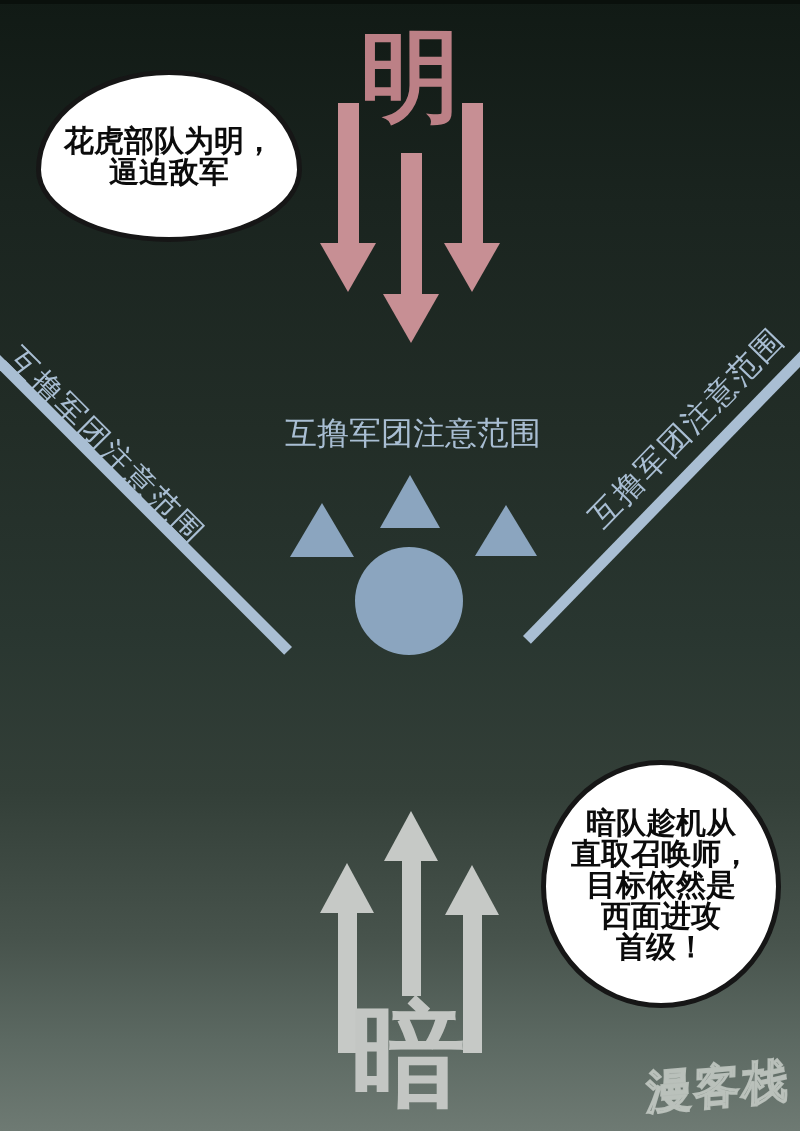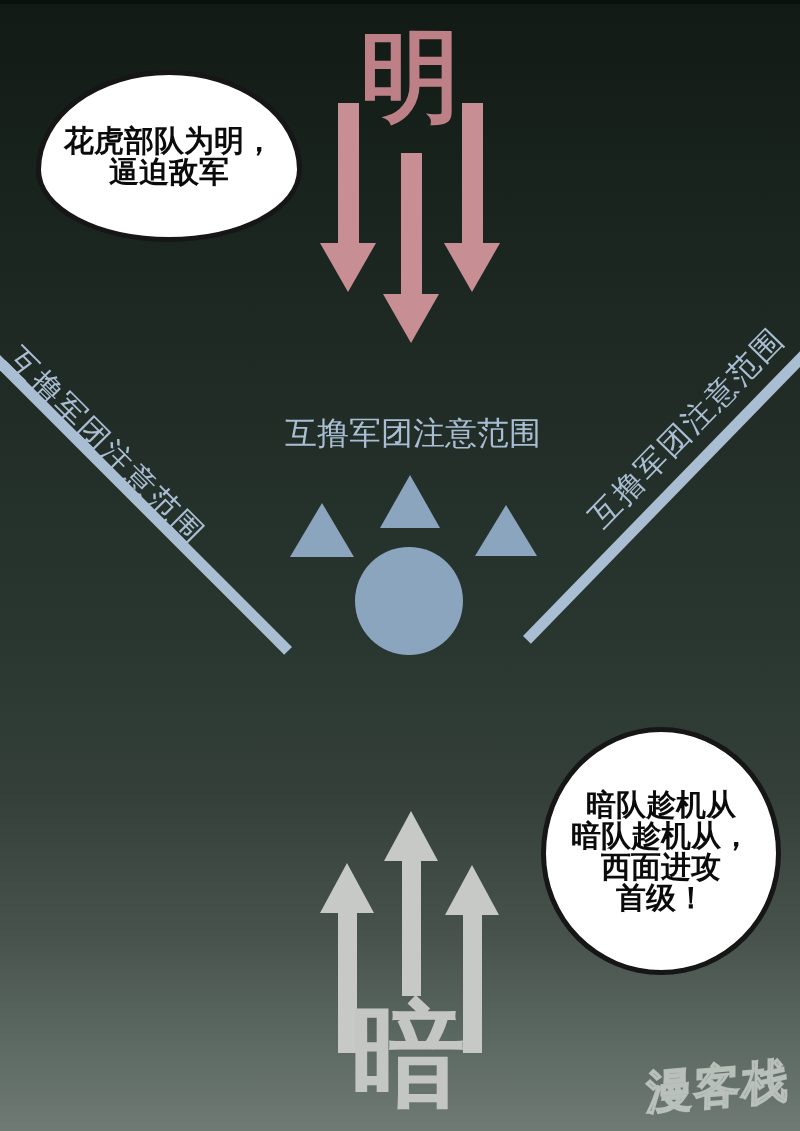--- a/index.html
+++ b/index.html
@@ -37,21 +37,21 @@
   .ga2 { left:383px; top:811px; width:56px; height:185px; }
   .ga3 { left:445px; top:865px; width:54px; height:188px; }
 
   
   .bubble { position:absolute; background:var(--bubble-bg,#fff);
     border:5px solid var(--bubble-border,#161616);
     display:flex; flex-direction:column; align-items:center; justify-content:center;
     text-align:center; color:#0b0b0b; font-weight:bold; font-size:30px; line-height:31px; }
   .bubble-top    { left:36px;  top:70px;  width:256px; height:162px;
                    border-radius:50% 50% 50% 50% / 58% 58% 42% 42%; }
-  .bubble-bottom { left:541px; top:727px; width:230px; height:238px;
+  .bubble-bottom { left:541px; top:760px; width:230px; height:238px;
                    border-radius:50% 50% 50% 50% / 51% 51% 49% 49%; }
 
   
   .dline { position:absolute; height:11px; background:var(--accent-blue,#a9bed3); }
   .dline-left  { left:-5px;  top:350px; width:420px; transform:rotate(45deg);    transform-origin:left top; }
   .dline-right { left:523px; top:636px; width:404px; transform:rotate(-45.8deg); transform-origin:left top; }
   .dtext { position:absolute; color:var(--accent-blue,#a9bed3); font-size:31px;
            letter-spacing:2px; white-space:nowrap; }
   .dtext-left  { left:27px;  top:338px; transform:rotate(45deg);    transform-origin:left top; }
   .dtext-right { left:580px; top:508px; transform:rotate(-45.8deg); transform-origin:left top; }
@@ -122,20 +122,21 @@
   </div>
   <div class="arr arr-up ga3">
     <div class="head"></div>
     <div class="shaft"></div>
   </div>
 
   <div class="side-label an">暗</div>
 
   <div class="bubble bubble-bottom">
     <div>暗队趁机从</div>
-    <div>暗队趁机从，</div>
+    <div>直取召唤师，</div>
+    <div>目标依然是</div>
     <div>西面进攻</div>
     <div>首级！</div>
   </div>
 
   <div class="watermark">漫客栈</div>
 
 </div>
 
 </body></html>

